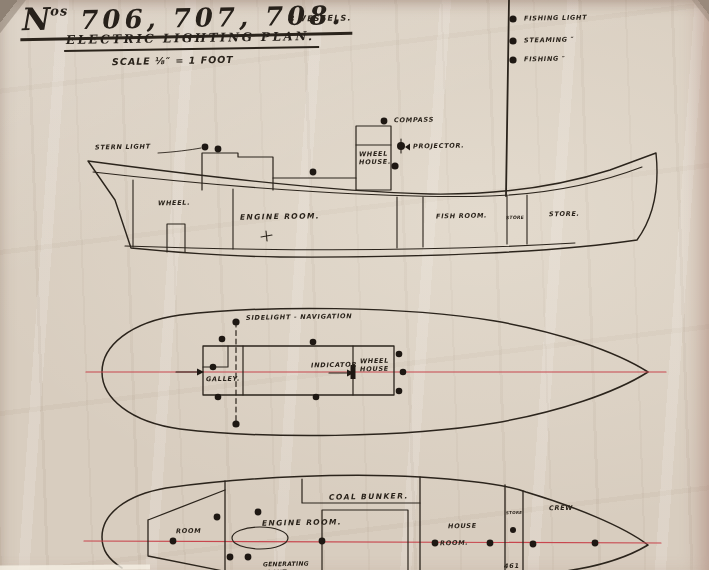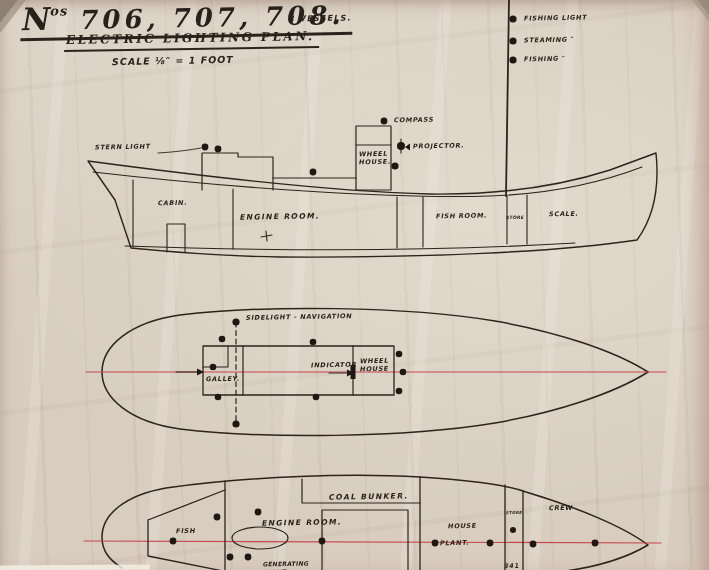--- a/index.html
+++ b/index.html
@@ -147,39 +147,39 @@
 
   <span class="lbl sm" style="left:524px;top:14px">FISHING LIGHT</span>
   <span class="lbl sm" style="left:524px;top:36px">STEAMING ″</span>
   <span class="lbl sm" style="left:524px;top:55px">FISHING ″</span>
 
   <span class="lbl sm" style="left:95px;top:143px">STERN LIGHT</span>
   <span class="lbl sm" style="left:394px;top:116px">COMPASS</span>
   <span class="lbl sm" style="left:413px;top:142px">PROJECTOR.</span>
   <span class="lbl sm" style="left:359px;top:150px">WHEEL
 HOUSE.</span>
-  <span class="lbl sm" style="left:158px;top:199px">CABIN.</span>
+  <span class="lbl sm" style="left:158px;top:199px">WHEEL.</span>
   <span class="lbl md" style="left:240px;top:212px">ENGINE ROOM.</span>
   <span class="lbl sm" style="left:436px;top:212px">FISH ROOM.</span>
   <span class="lbl xs" style="left:506px;top:215px">STORE</span>
-  <span class="lbl sm" style="left:549px;top:210px">SCALE.</span>
+  <span class="lbl sm" style="left:549px;top:210px">STORE.</span>
 
   <span class="lbl sm" style="left:246px;top:313px">SIDELIGHT - NAVIGATION</span>
   <span class="lbl sm" style="left:206px;top:375px">GALLEY.</span>
   <span class="lbl sm" style="left:311px;top:361px">INDICATOR</span>
   <span class="lbl sm" style="left:360px;top:357px">WHEEL
 HOUSE</span>
 
-  <span class="lbl sm" style="left:176px;top:527px">FISH</span>
+  <span class="lbl sm" style="left:176px;top:527px">ROOM</span>
   <span class="lbl md" style="left:262px;top:518px">ENGINE ROOM.</span>
   <span class="lbl md" style="left:329px;top:492px">COAL BUNKER.</span>
   <span class="lbl xs" style="left:263px;top:560px;font-size:6px">GENERATING
 PLANT</span>
   <span class="lbl sm" style="left:448px;top:522px">HOUSE</span>
-  <span class="lbl sm" style="left:440px;top:539px">PLANT.</span>
+  <span class="lbl sm" style="left:440px;top:539px">ROOM.</span>
   <span class="lbl xs" style="left:506px;top:510px;font-size:4px">STORE</span>
   <span class="lbl sm" style="left:549px;top:504px">CREW</span>
-  <span class="lbl sm" style="left:504px;top:562px">341</span>
+  <span class="lbl sm" style="left:504px;top:562px">461</span>
 
   <div class="corner-tl"></div>
   <div class="corner-tr"></div>
   <div class="edge-bl"></div>
 </div>
 
 </body></html>

